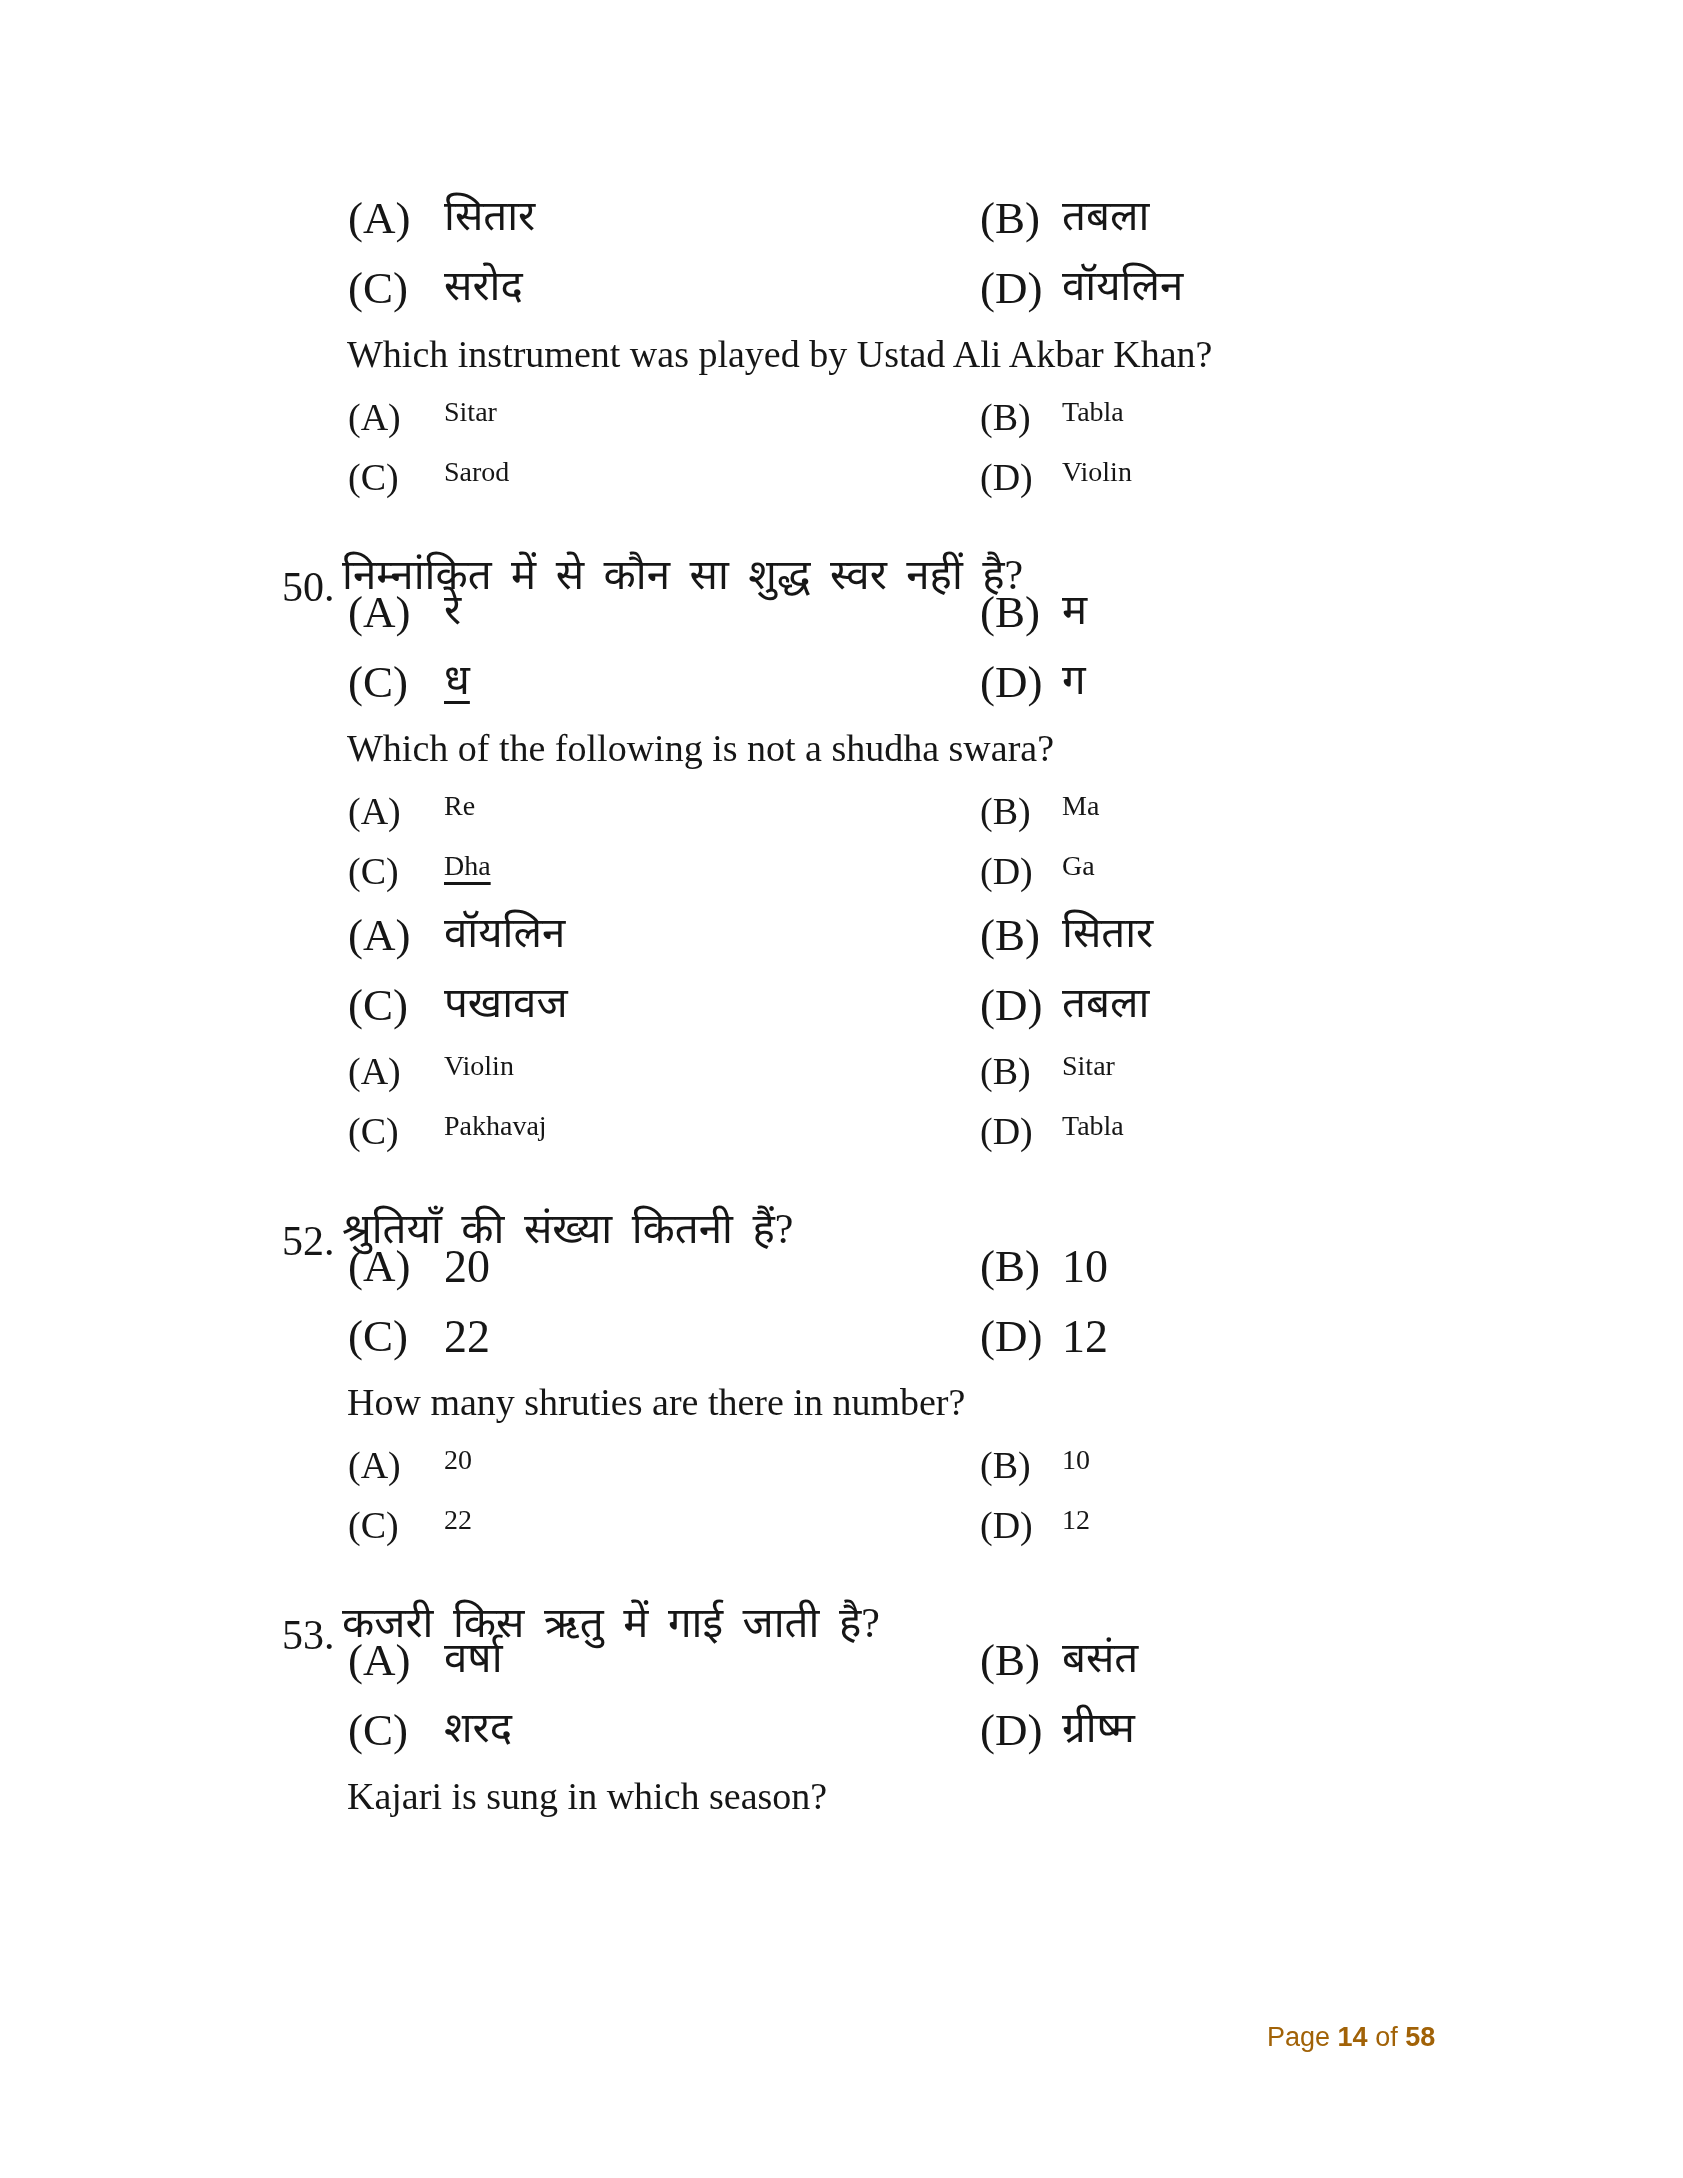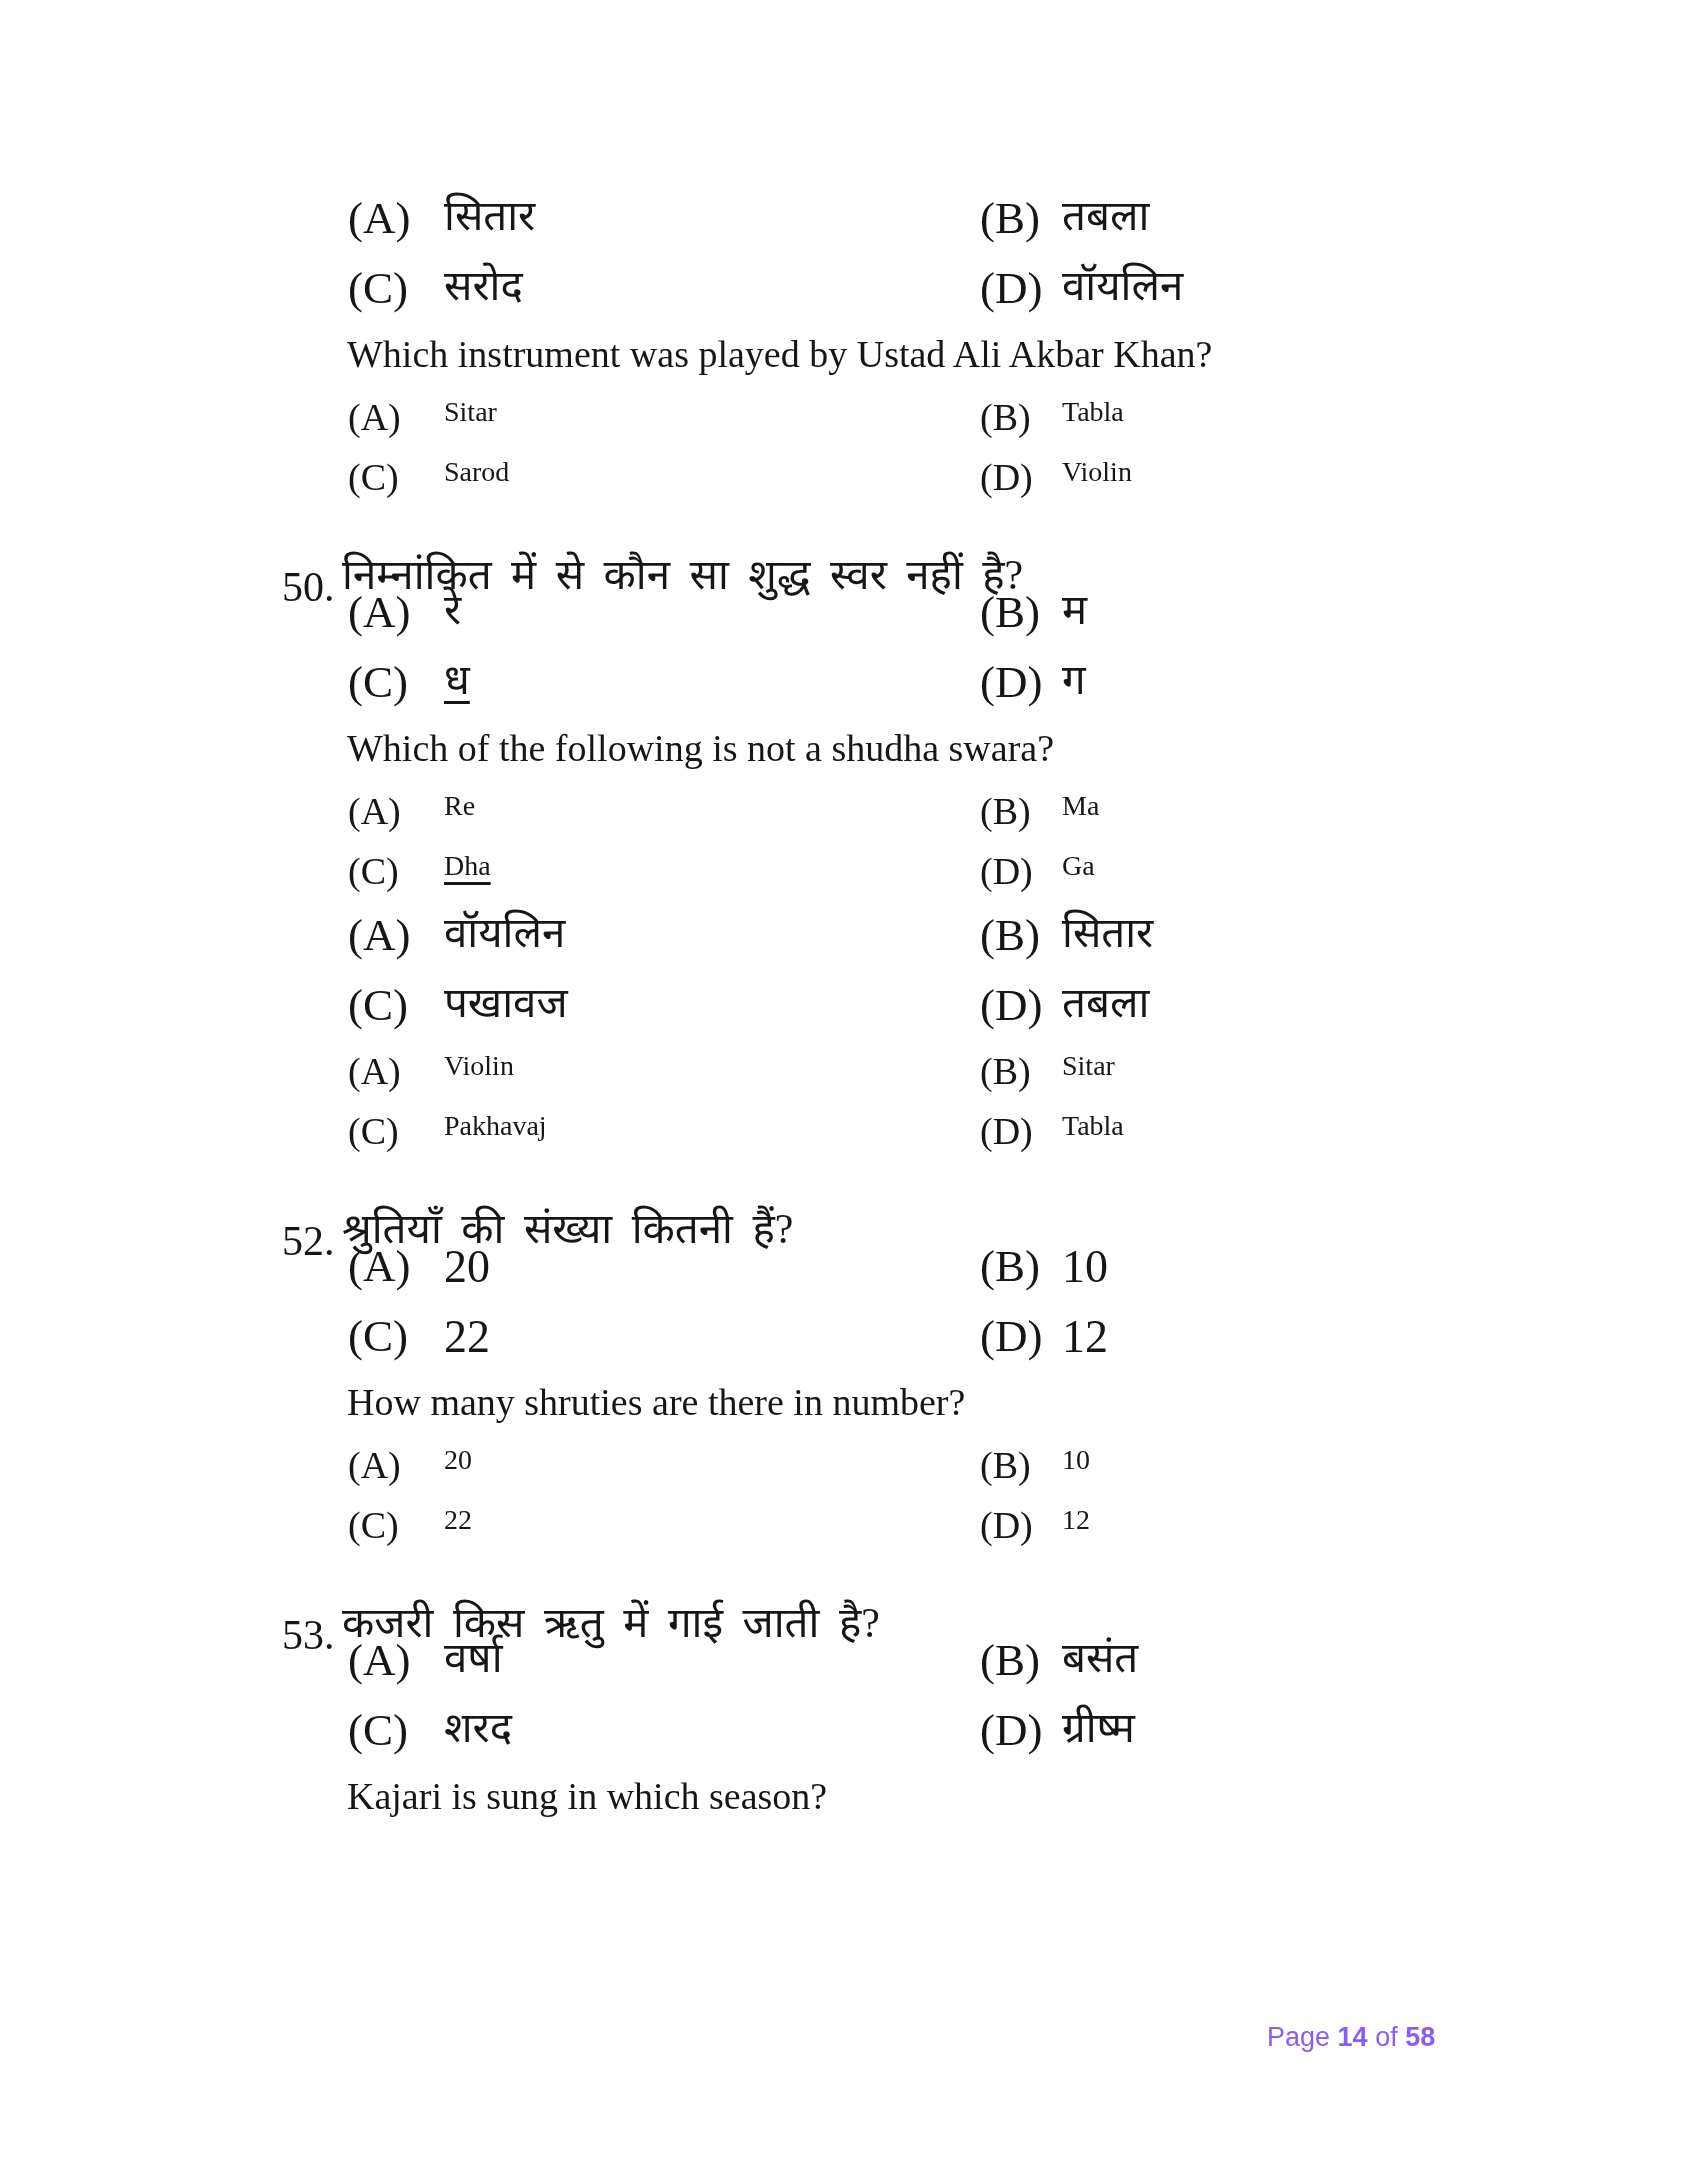--- a/index.html
+++ b/index.html
@@ -30,21 +30,21 @@
   .hi .ol{font-size:45px;}
   .hi .ot{font-size:42px;}
   .hi.numopt .ot{font-size:46px;}
   
   .en .ol{font-size:38px;}
   .en .ot{font-size:28px;}
   .u{text-decoration:underline;text-underline-offset:7px;text-decoration-thickness:2.5px;}
   .footer{
     position:absolute;left:1267px;top:2022px;
     font-family:"Liberation Sans", sans-serif;
-    font-size:27px;color:#8b5cf6;
+    font-size:27px;color:#a16207;
   }
   .footer b{font-weight:700;}
 </style>
 </head>
 <body>
 
 <div class="page">
   <div class="content">
 
     <div class="row r-hopt hi">

